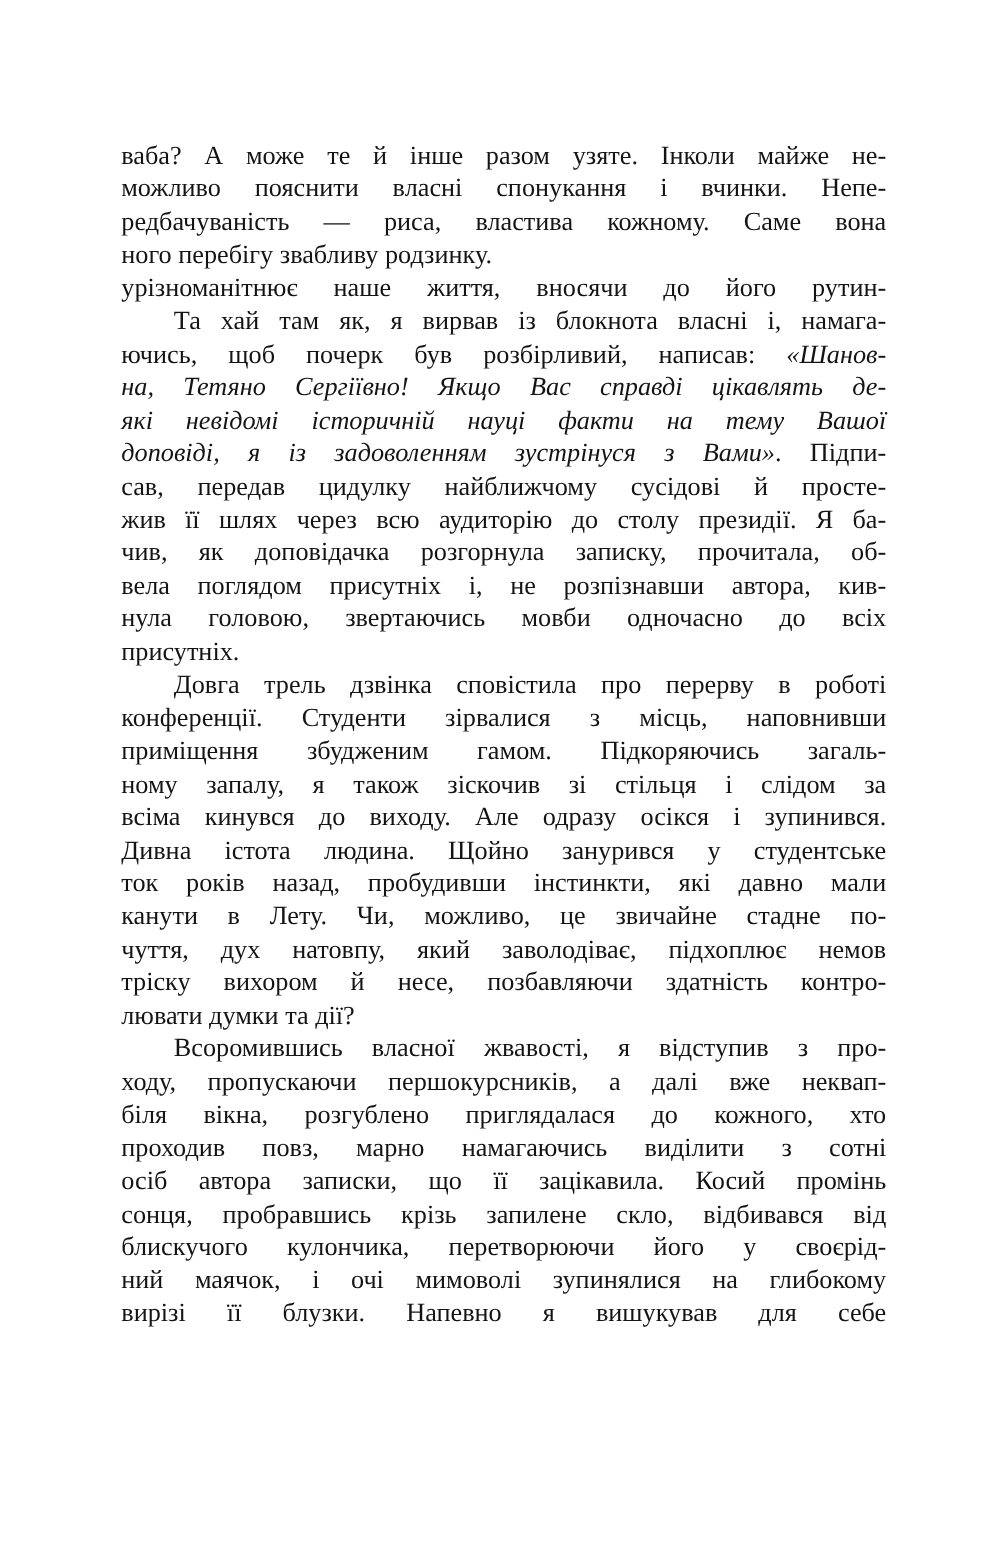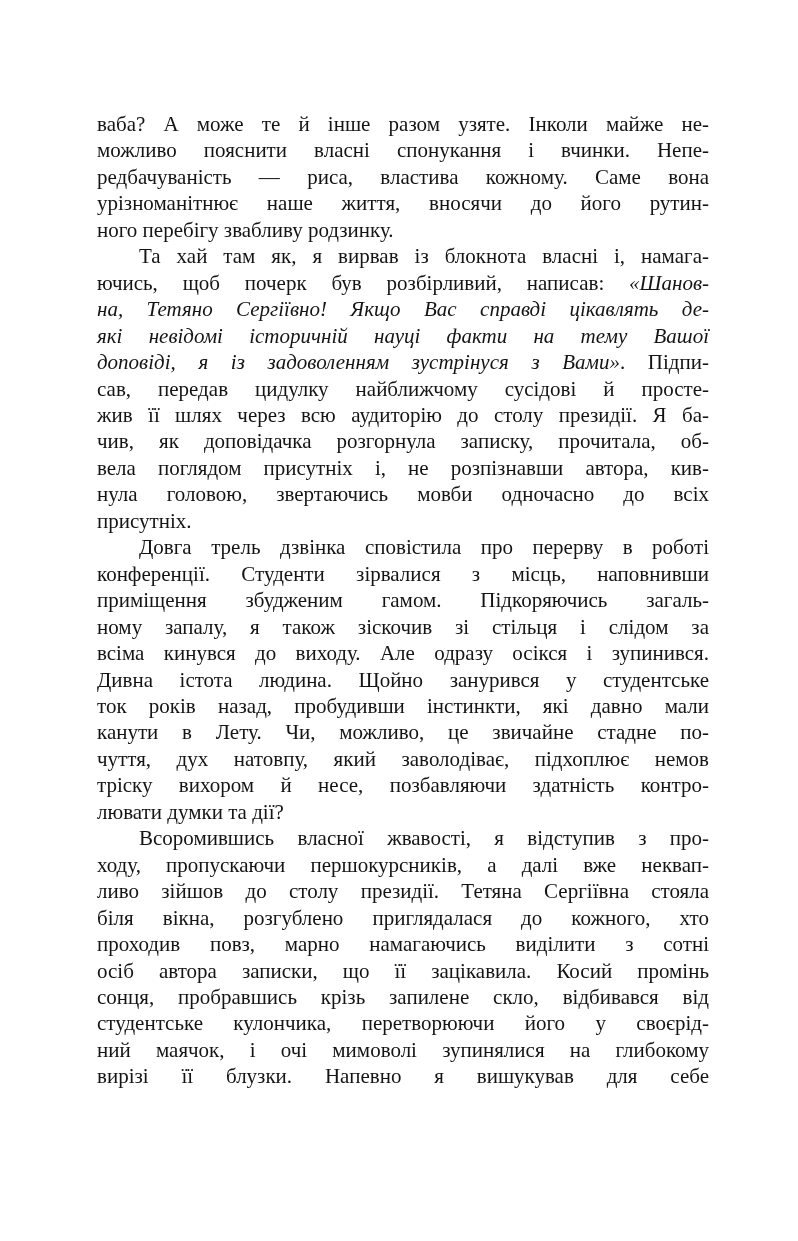--- a/index.html
+++ b/index.html
@@ -60,22 +60,22 @@
 </style>
 </head>
 <body>
 
 <div class="book-page">
   <div class="text-block">
       <div class="paragraph">
         <div class="line"><span>ваба? А може те й інше разом узяте. Інколи майже не-</span></div>
         <div class="line"><span>можливо пояснити власні спонукання і вчинки. Непе-</span></div>
         <div class="line"><span>редбачуваність — риса, властива кожному. Саме вона</span></div>
+        <div class="line flush"><span>ного перебігу звабливу родзинку.</span></div>
         <div class="line"><span>урізноманітнює наше життя, вносячи до його рутин-</span></div>
-        <div class="line flush"><span>ного перебігу звабливу родзинку.</span></div>
       </div>
       <div class="paragraph">
         <div class="line indent"><span>Та хай там як, я вирвав із блокнота власні і, намага-</span></div>
         <div class="line"><span>ючись, щоб почерк був розбірливий, написав: </span><span class="it">«Шанов-</span></div>
         <div class="line"><span class="it">на, Тетяно Сергіївно! Якщо Вас справді цікавлять де-</span></div>
         <div class="line"><span class="it">які невідомі історичній науці факти на тему Вашої</span></div>
         <div class="line"><span class="it">доповіді, я із задоволенням зустрінуся з Вами»</span><span>. Підпи-</span></div>
         <div class="line"><span>сав, передав цидулку найближчому сусідові й просте-</span></div>
         <div class="line"><span>жив її шлях через всю аудиторію до столу президії. Я ба-</span></div>
         <div class="line"><span>чив, як доповідачка розгорнула записку, прочитала, об-</span></div>
@@ -92,23 +92,22 @@
         <div class="line"><span>Дивна істота людина. Щойно занурився у студентське</span></div>
         <div class="line"><span>ток років назад, пробудивши інстинкти, які давно мали</span></div>
         <div class="line"><span>канути в Лету. Чи, можливо, це звичайне стадне по-</span></div>
         <div class="line"><span>чуття, дух натовпу, який заволодіває, підхоплює немов</span></div>
         <div class="line"><span>тріску вихором й несе, позбавляючи здатність контро-</span></div>
         <div class="line flush"><span>лювати думки та дії?</span></div>
       </div>
       <div class="paragraph">
         <div class="line indent"><span>Всоромившись власної жвавості, я відступив з про-</span></div>
         <div class="line"><span>ходу, пропускаючи першокурсників, а далі вже неквап-</span></div>
-        <div class="line"><span>ливо зійшов до столу президії. Тетяна Сергіївна стояла</span></div>
         <div class="line"><span>біля вікна, розгублено приглядалася до кожного, хто</span></div>
         <div class="line"><span>проходив повз, марно намагаючись виділити з сотні</span></div>
         <div class="line"><span>осіб автора записки, що її зацікавила. Косий промінь</span></div>
         <div class="line"><span>сонця, пробравшись крізь запилене скло, відбивався від</span></div>
-        <div class="line"><span>студентське кулончика, перетворюючи його у своєрід-</span></div>
+        <div class="line"><span>блискучого кулончика, перетворюючи його у своєрід-</span></div>
         <div class="line"><span>ний маячок, і очі мимоволі зупинялися на глибокому</span></div>
         <div class="line"><span>вирізі її блузки. Напевно я вишукував для себе</span></div>
       </div>
     </div>
 </div>
 
 </body></html>

